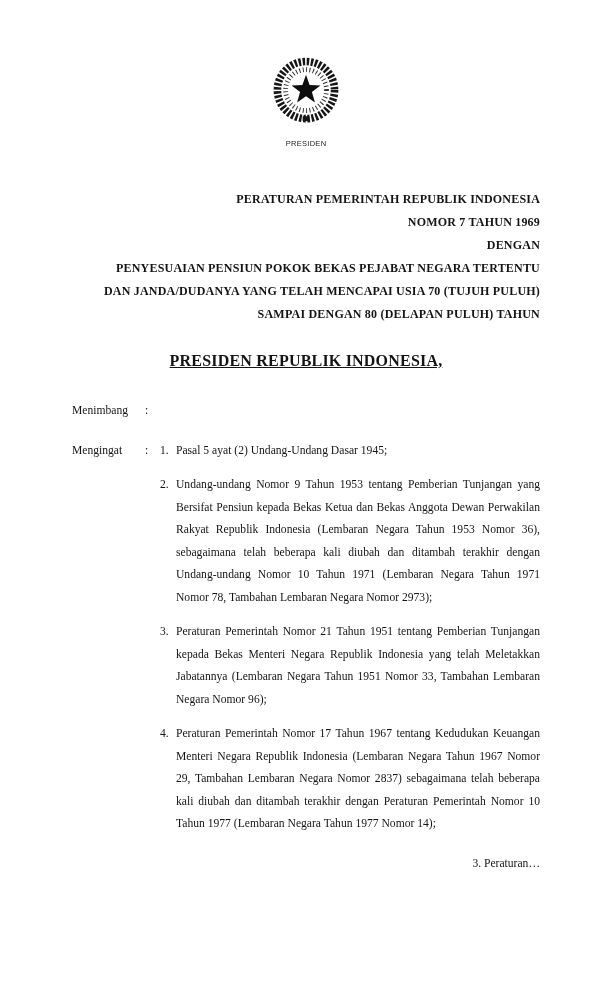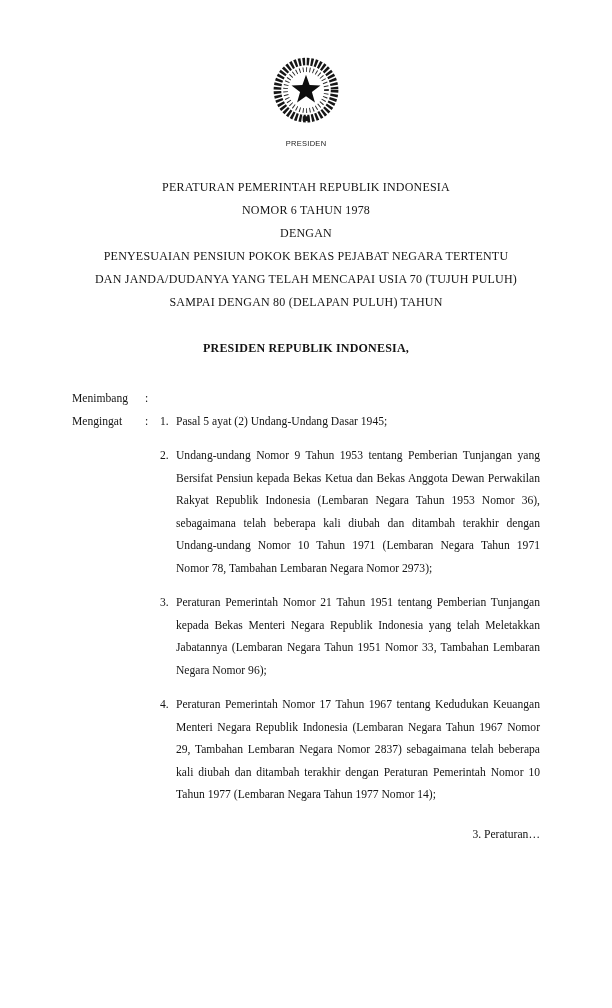--- a/index.html
+++ b/index.html
@@ -20,42 +20,43 @@
   .emblem-caption {
     margin-top: 3px;
     text-align: center;
     font-family: "Liberation Sans", sans-serif;
     font-size: 7.5px;
     line-height: 10px;
     letter-spacing: 0.3px;
     color: #222;
   }
   .title-block {
-    margin-top: 27px;
-    text-align: center;
-    font-weight: normal;
+    margin-top: 39px;
+    text-align: right;
+    font-weight: bold;
     font-size: 12px;
     line-height: 23px;
     letter-spacing: 0.2px;
   }
   .salutation {
     margin-top: 23px;
     text-align: center;
     font-weight: bold;
-    font-size: 12px;
+    font-size: 16px;
     line-height: 23px;
     letter-spacing: 0.2px;
+    text-decoration: underline;
   }
   .clause {
     display: flex;
     font-size: 11.6px;
     line-height: 22.5px;
   }
   .clause-menimbang { margin-top: 28px; }
-  .clause-mengingat { }
+  .clause-mengingat { margin-top: 17px; }
   .clause .label { width: 73px; flex: none; }
   .clause .colon { width: 15px; flex: none; }
   .clause .content { flex: 1; }
   .para-justify { text-align: justify; }
   .num-item { display: flex; margin-bottom: 12px; }
   .num-item:last-child { margin-bottom: 0; }
   .num-item .num { width: 16px; flex: none; }
   .num-item .itext { flex: 1; text-align: justify; }
   .continuation {
     margin-top: 17px;
@@ -80,21 +81,21 @@
 
       <rect x="38.5" y="67.5" width="7" height="5" fill="#161616"></rect>
     </svg>
     <div class="emblem-caption">
       <div>PRESIDEN</div>
     </div>
   </div>
 
   <div class="title-block">
     <div>PERATURAN PEMERINTAH REPUBLIK INDONESIA</div>
-    <div>NOMOR 6 TAHUN 1978</div>
+    <div>NOMOR 7 TAHUN 1969</div>
     <div>DENGAN</div>
     <div>PENYESUAIAN PENSIUN POKOK BEKAS PEJABAT NEGARA TERTENTU</div>
     <div>DAN JANDA/DUDANYA YANG TELAH MENCAPAI USIA 70 (TUJUH PULUH)</div>
     <div>SAMPAI DENGAN 80 (DELAPAN PULUH) TAHUN</div>
   </div>
 
   <div class="salutation">PRESIDEN REPUBLIK INDONESIA,</div>
 
   <div class="clause clause-menimbang">
     <div class="label">Menimbang</div>

